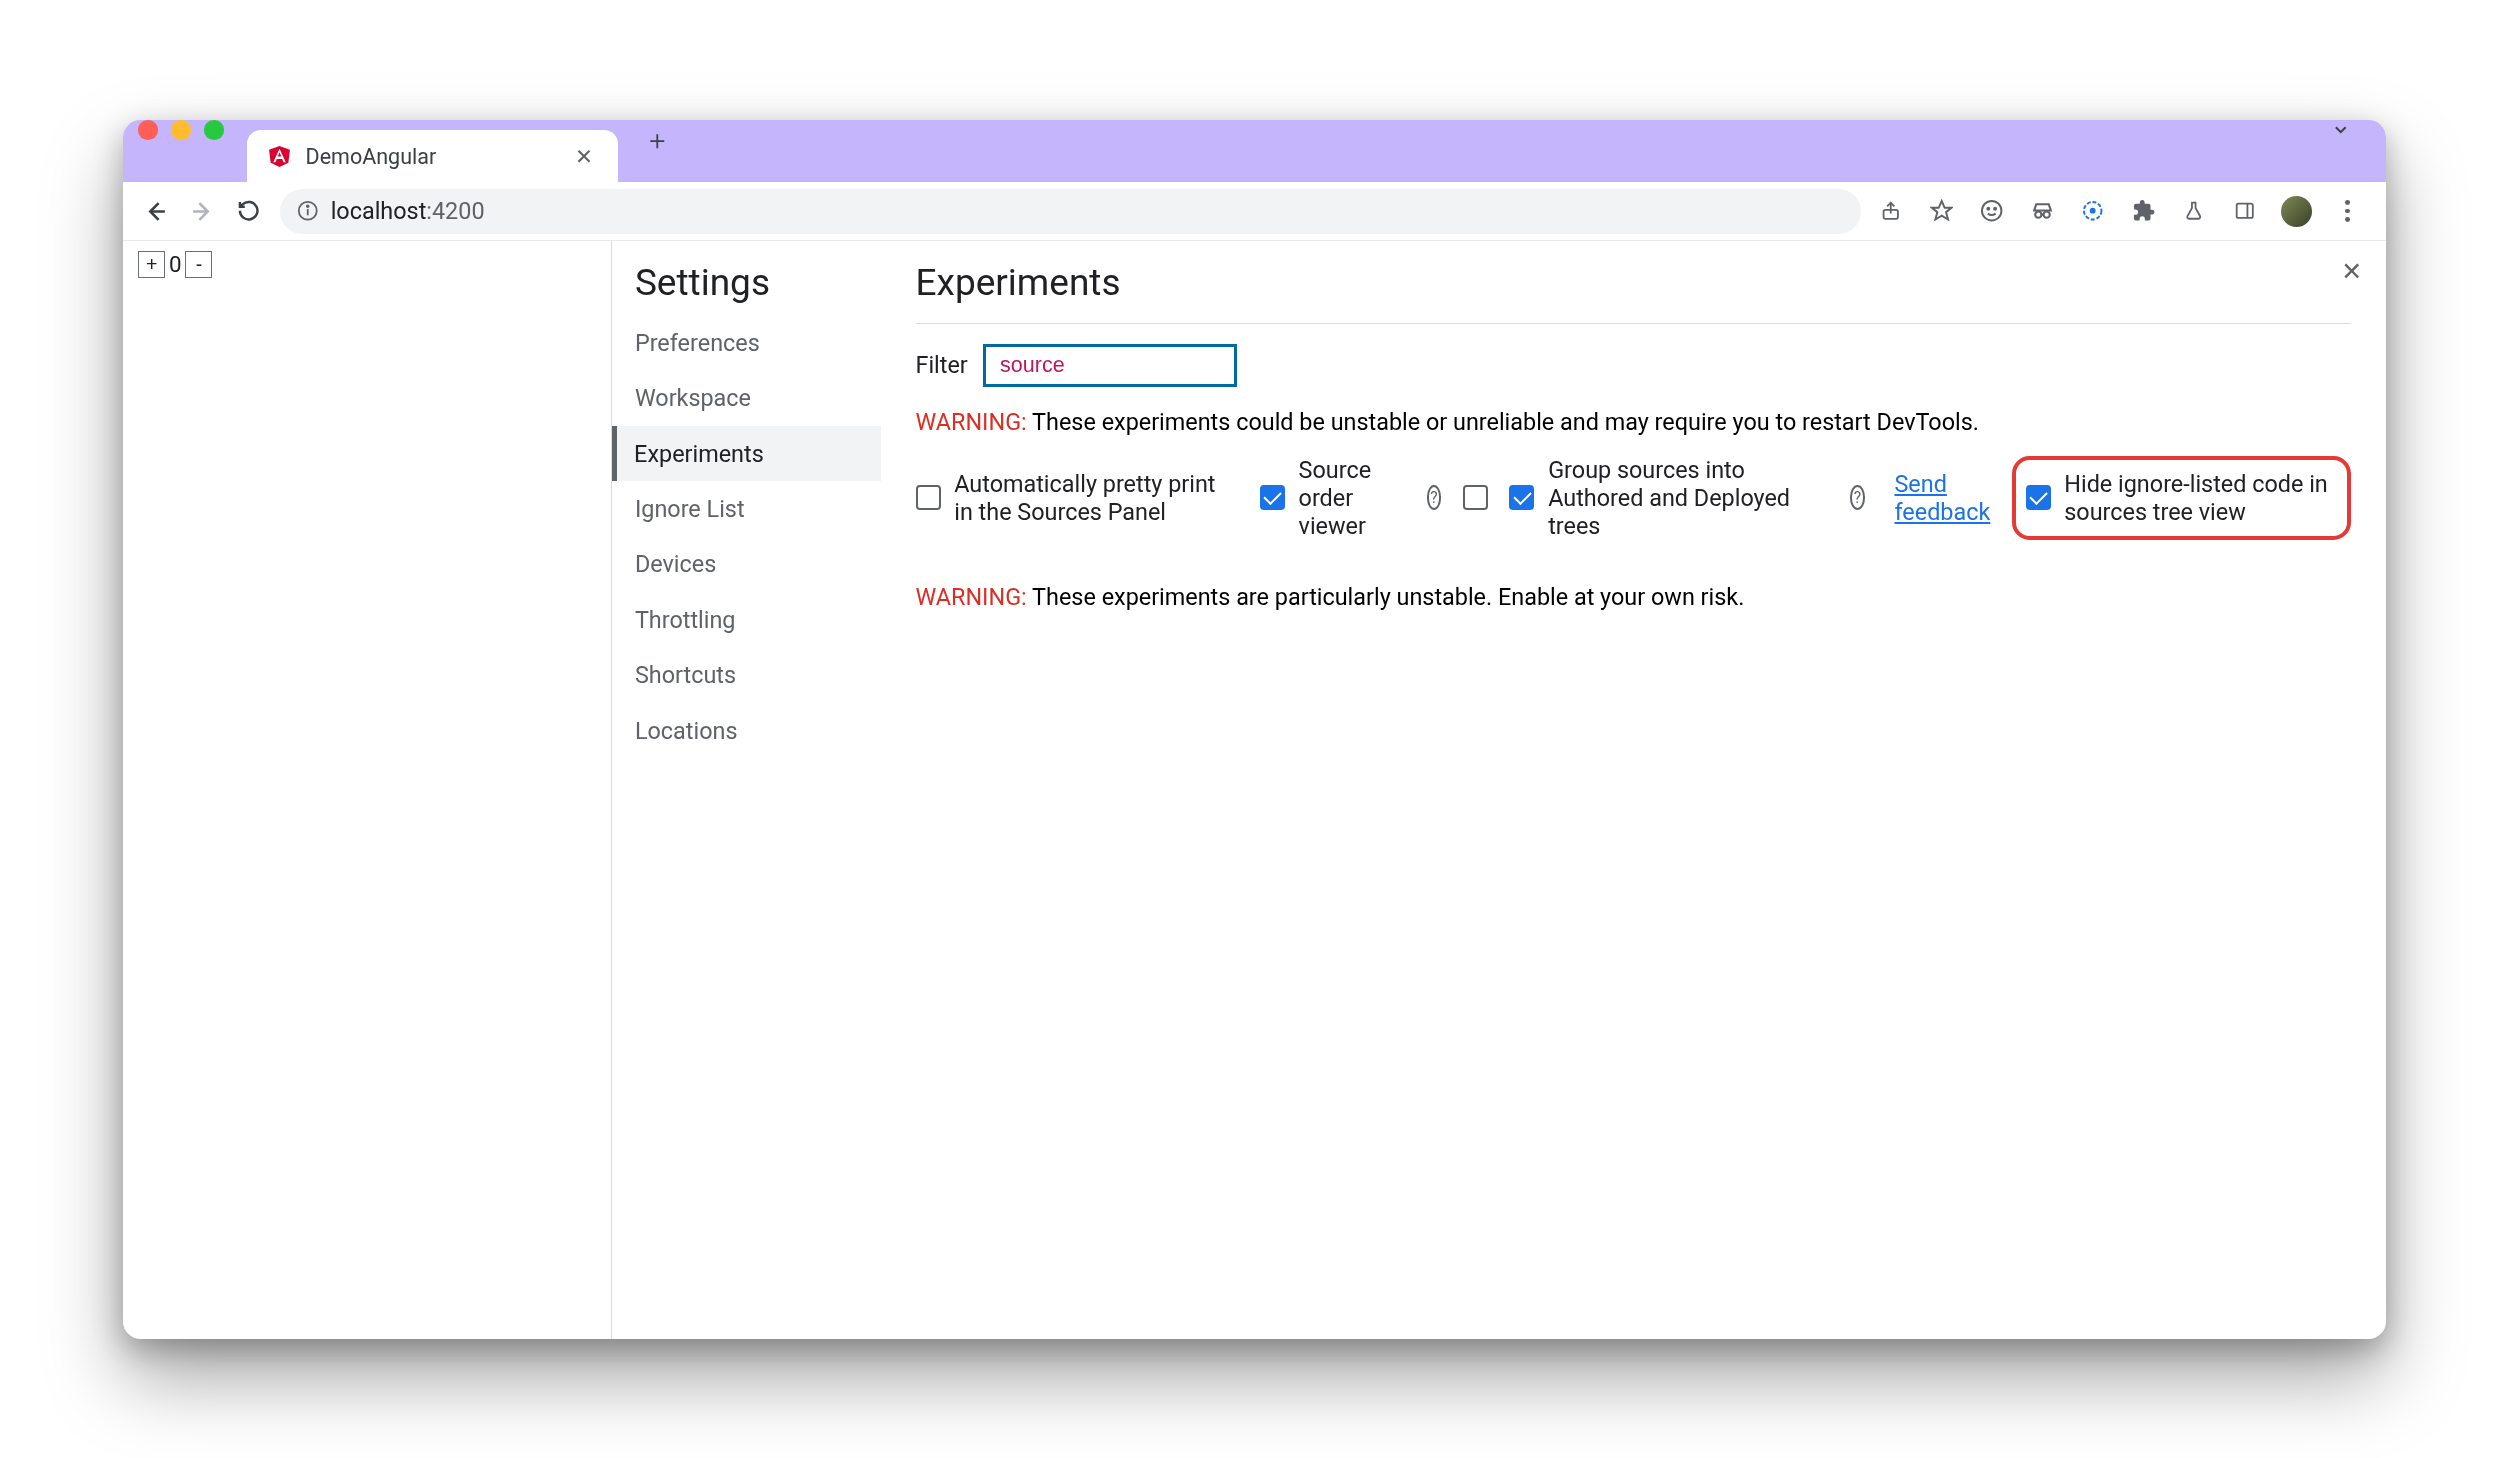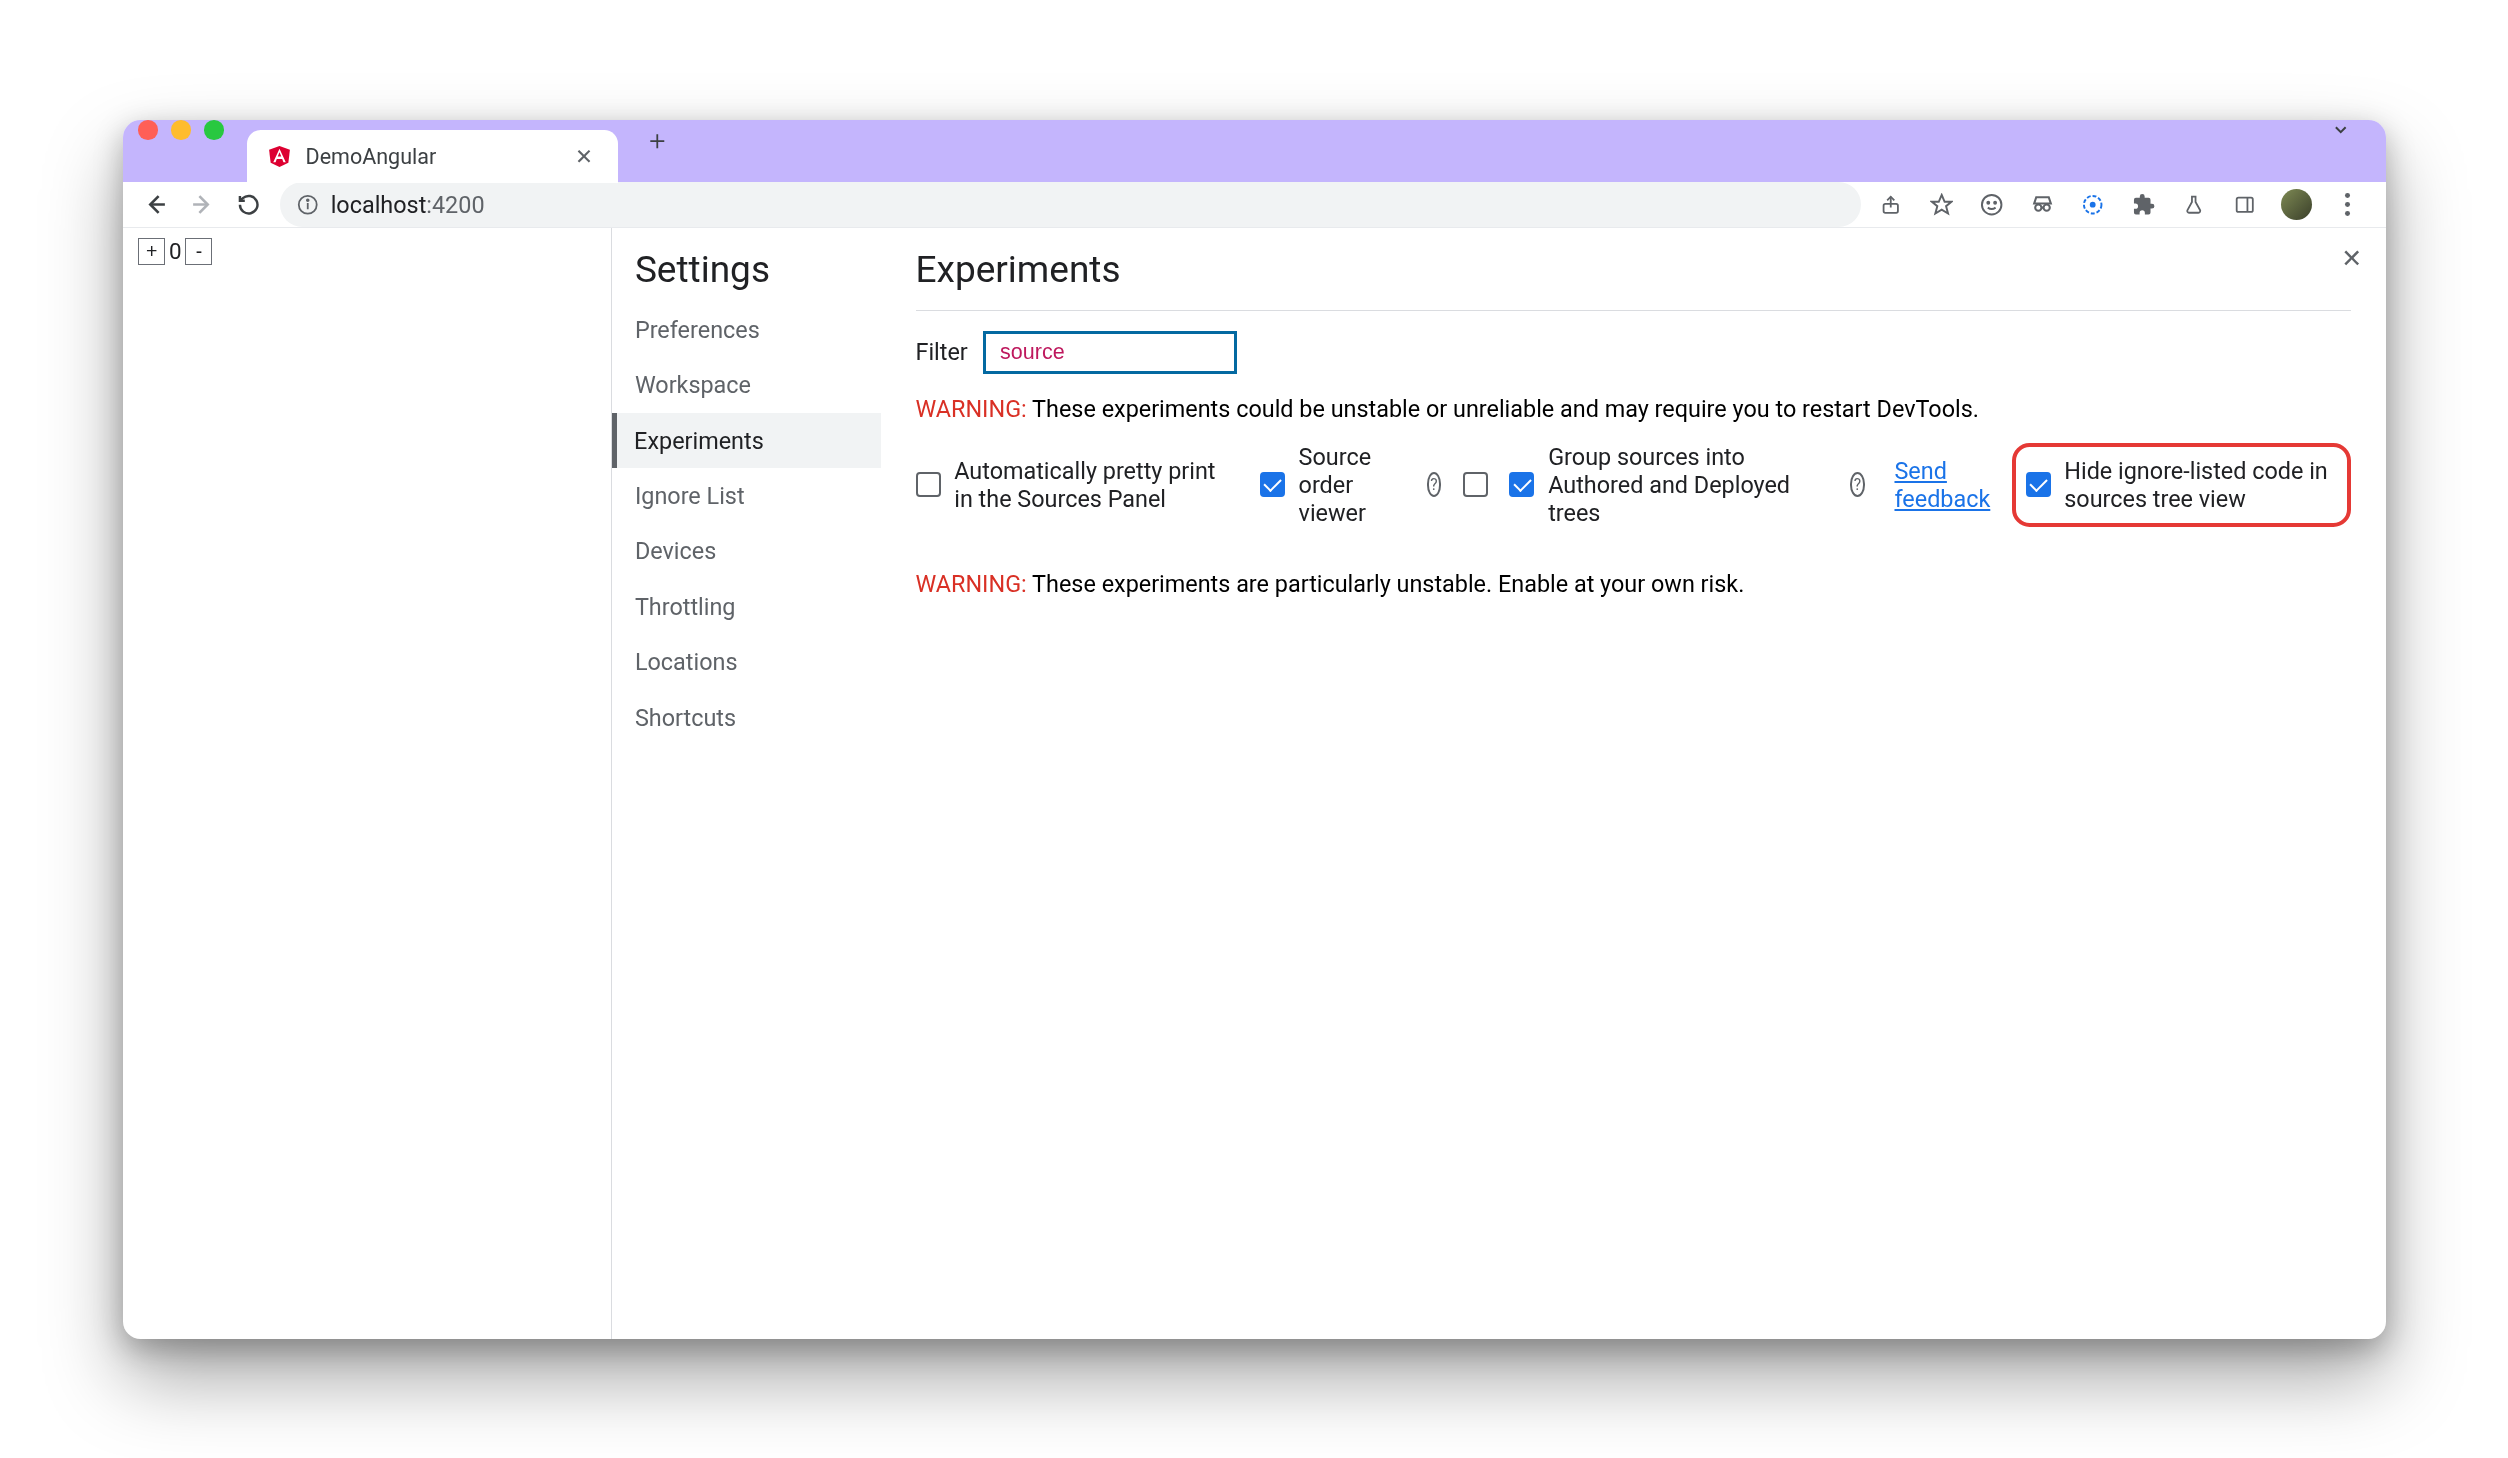--- a/index.html
+++ b/index.html
@@ -64,21 +64,21 @@
   }
   .tab-chevron {
     margin-left: auto;
     font-size: 25px;
     color: #3c4043;
     padding: 0 19.5px;
     cursor: pointer;
   }
   
   .toolbar {
-    height: 46px;
+    height: 59px;
     background: #fff;
     display: flex;
     align-items: center;
     padding: 0 17.6px;
     gap: 15.6px;
     border-bottom: 1px solid #e8eaed;
   }
   .nav-btn {
     width: 31px; height: 31px; display:flex; align-items:center; justify-content:center;
     color:#5f6368; font-size:23.4px; cursor:pointer;
@@ -397,22 +397,22 @@
     <div class="devtools">
 
       <div class="settings-sidebar">
         <div class="settings-title">Settings</div>
         <div class="sidebar-item">Preferences</div>
         <div class="sidebar-item">Workspace</div>
         <div class="sidebar-item active">Experiments</div>
         <div class="sidebar-item">Ignore List</div>
         <div class="sidebar-item">Devices</div>
         <div class="sidebar-item">Throttling</div>
+        <div class="sidebar-item">Shortcuts</div>
         <div class="sidebar-item">Locations</div>
-        <div class="sidebar-item">Shortcuts</div>
       </div>
 
       <div class="settings-main">
         <div class="close-settings">✕</div>
         <div class="panel-title">Experiments</div>
 
         <div class="filter-row">
           <span class="filter-label">Filter</span>
           <input class="filter-input" value="source" style="">
         </div>

